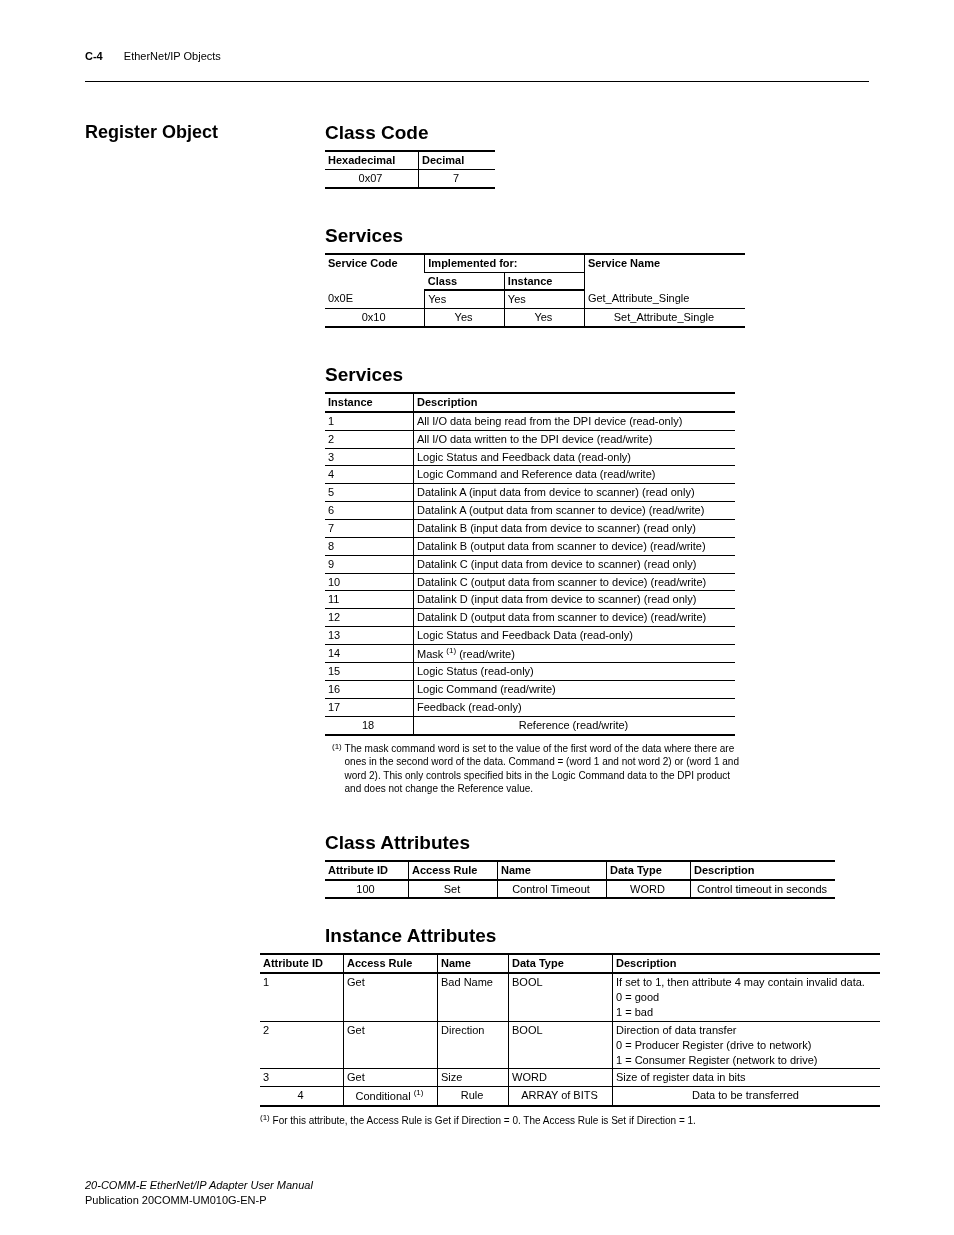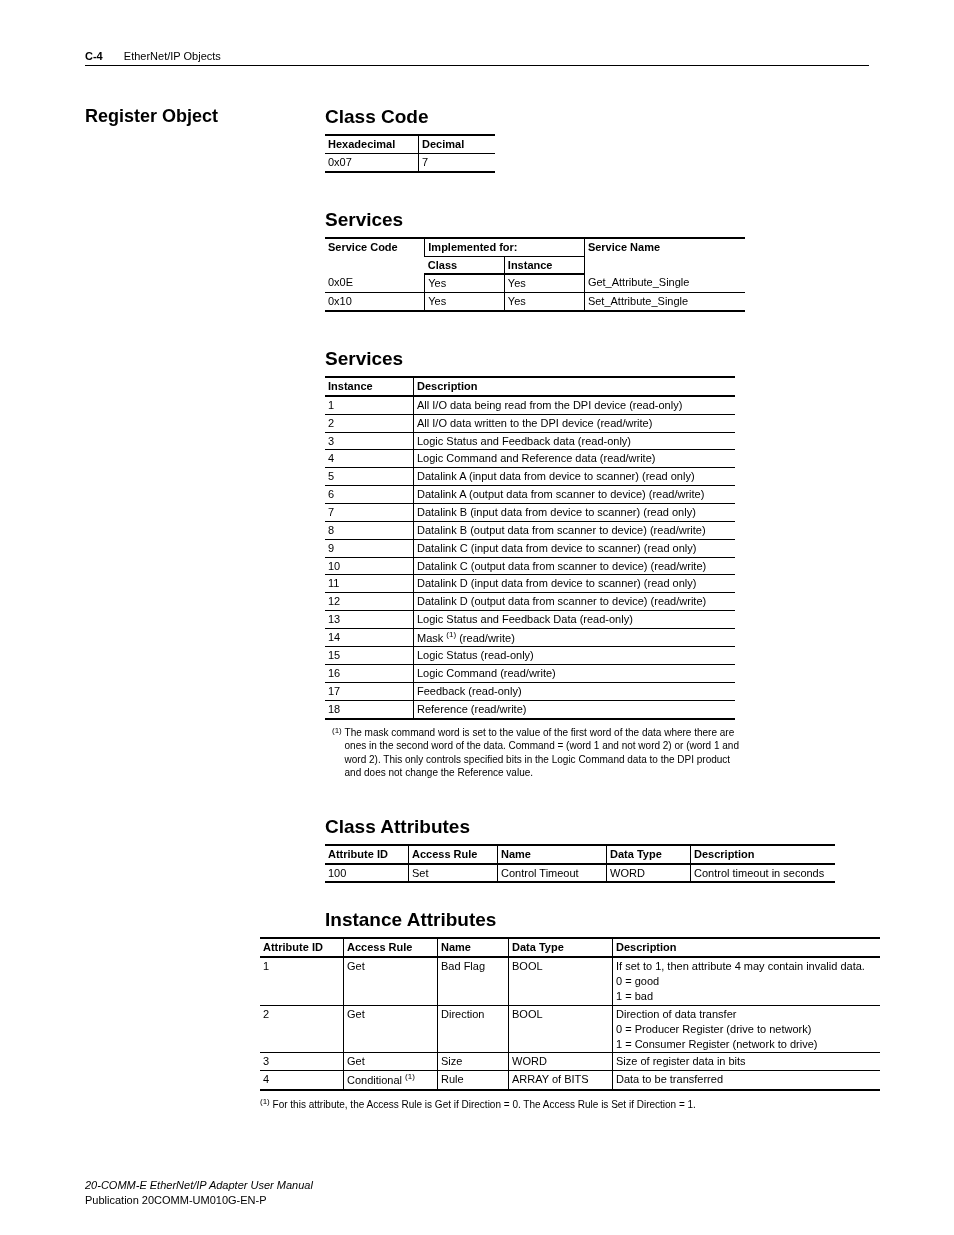--- a/index.html
+++ b/index.html
@@ -8,21 +8,21 @@
     color: #000;
     background: #fff;
     margin: 0;
     padding: 50px 85px 40px 85px;
     width: 954px;
     box-sizing: border-box;
   }
   .page-header {
     font-size: 11px;
     border-bottom: 1px solid #000;
-    padding-bottom: 3px;
+    padding-bottom: 19px;
     margin-bottom: 40px;
   }
   .page-header .pg { font-weight: bold; margin-right: 18px; }
   .two-col { display: flex; align-items: flex-start; }
   .left-col { width: 240px; flex-shrink: 0; }
   .right-col { flex: 1; }
   h1.section-title {
     font-size: 18px; font-weight: bold; margin: 0 0 6px 0;
   }
   h2.sub {
@@ -36,21 +36,21 @@
   th, td {
     border-left: 1px solid #000;
     border-right: none;
     border-top: 1px solid #000;
     border-bottom: none;
     text-align: left;
     padding: 1px 5px 1px 3px;
     vertical-align: top;
     line-height: 1.35;
   }
-  tr:last-child td { border-bottom: 1px solid #000; }
+  tr:last-child td { border-bottom: 1px solid #000; text-align: center; }
   th:first-child, td:first-child { border-left: none; }
   tbody tr:last-child td, tbody tr:last-child th { border-bottom: 2px solid #000; }
   table { border-top: 2px solid #000; border-bottom: 2px solid #000; }
   table th, table td { border-top: 1px solid #000; }
   table tr:first-child th, table tr:first-child td { border-top: none; }
   .footnote {
     font-size: 10px;
     line-height: 1.35;
     margin-top: 6px;
   }
@@ -247,21 +247,21 @@
       <th style="width:85px">Access Rule</th>
       <th style="width:62px">Name</th>
       <th style="width:95px">Data Type</th>
       <th>Description</th>
     </tr>
     </tbody>
       <tbody id="iattr-body">
         <tr>
           <td>1</td>
           <td>Get</td>
-          <td>Bad Flag</td>
+          <td>Bad Name</td>
           <td>BOOL</td>
           <td>If set to 1, then attribute 4 may contain invalid data.<br>0 = good<br>1 = bad</td>
         </tr>
         <tr>
           <td>2</td>
           <td>Get</td>
           <td>Direction</td>
           <td>BOOL</td>
           <td>Direction of data transfer<br>0 = Producer Register (drive to network)<br>1 = Consumer Register (network to drive)</td>
         </tr>

